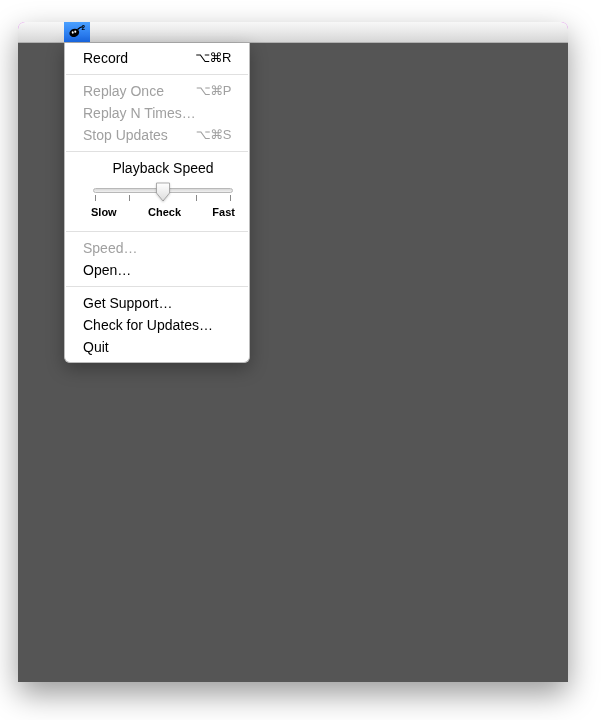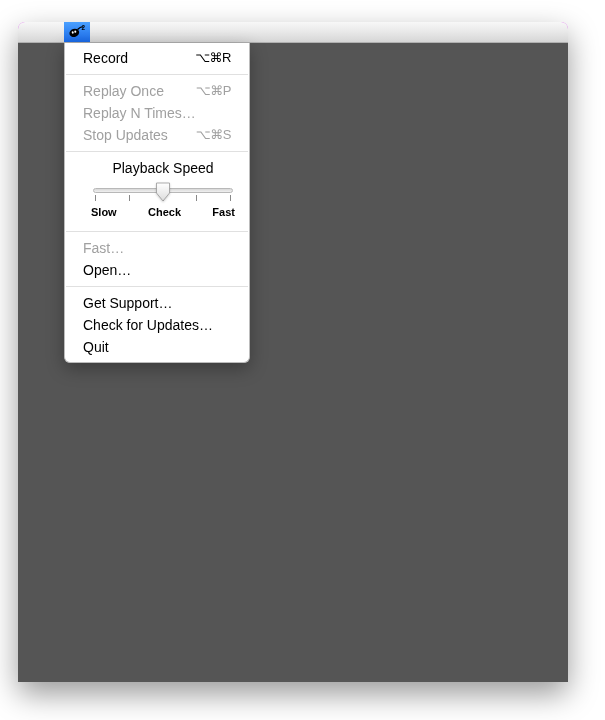--- a/index.html
+++ b/index.html
@@ -237,21 +237,21 @@
       <div class="slider-labels">
         <span>Slow</span>
         <span>Check</span>
         <span>Fast</span>
       </div>
     </div>
 
     <div class="menu-separator"></div>
 
     <div class="menu-item disabled">
-      <span>Fast…</span>
+      <span>Speed…</span>
     </div>
 
     <div class="menu-item">
       <span>Open…</span>
     </div>
 
     <div class="menu-separator"></div>
 
     <div class="menu-item">
       <span>Get Support…</span>

